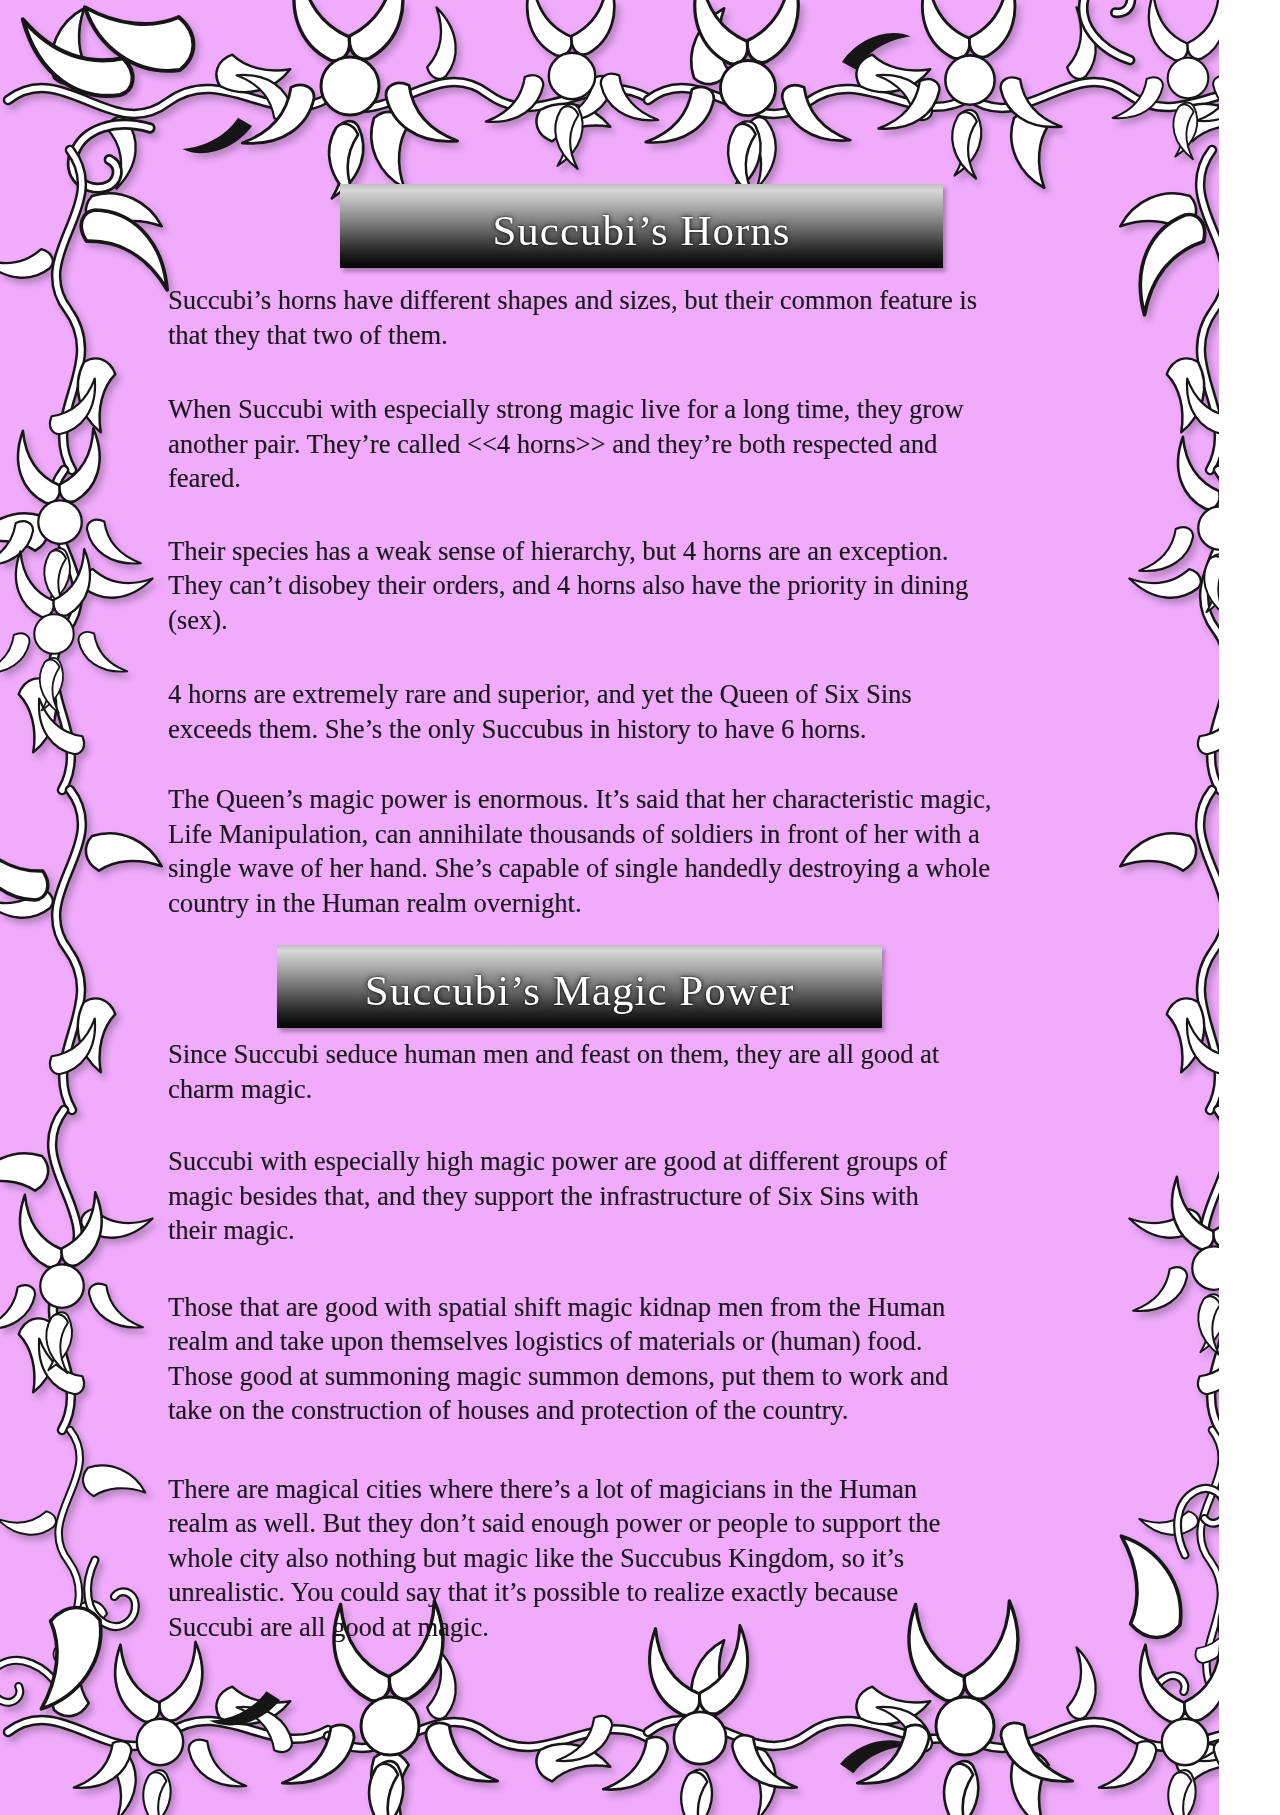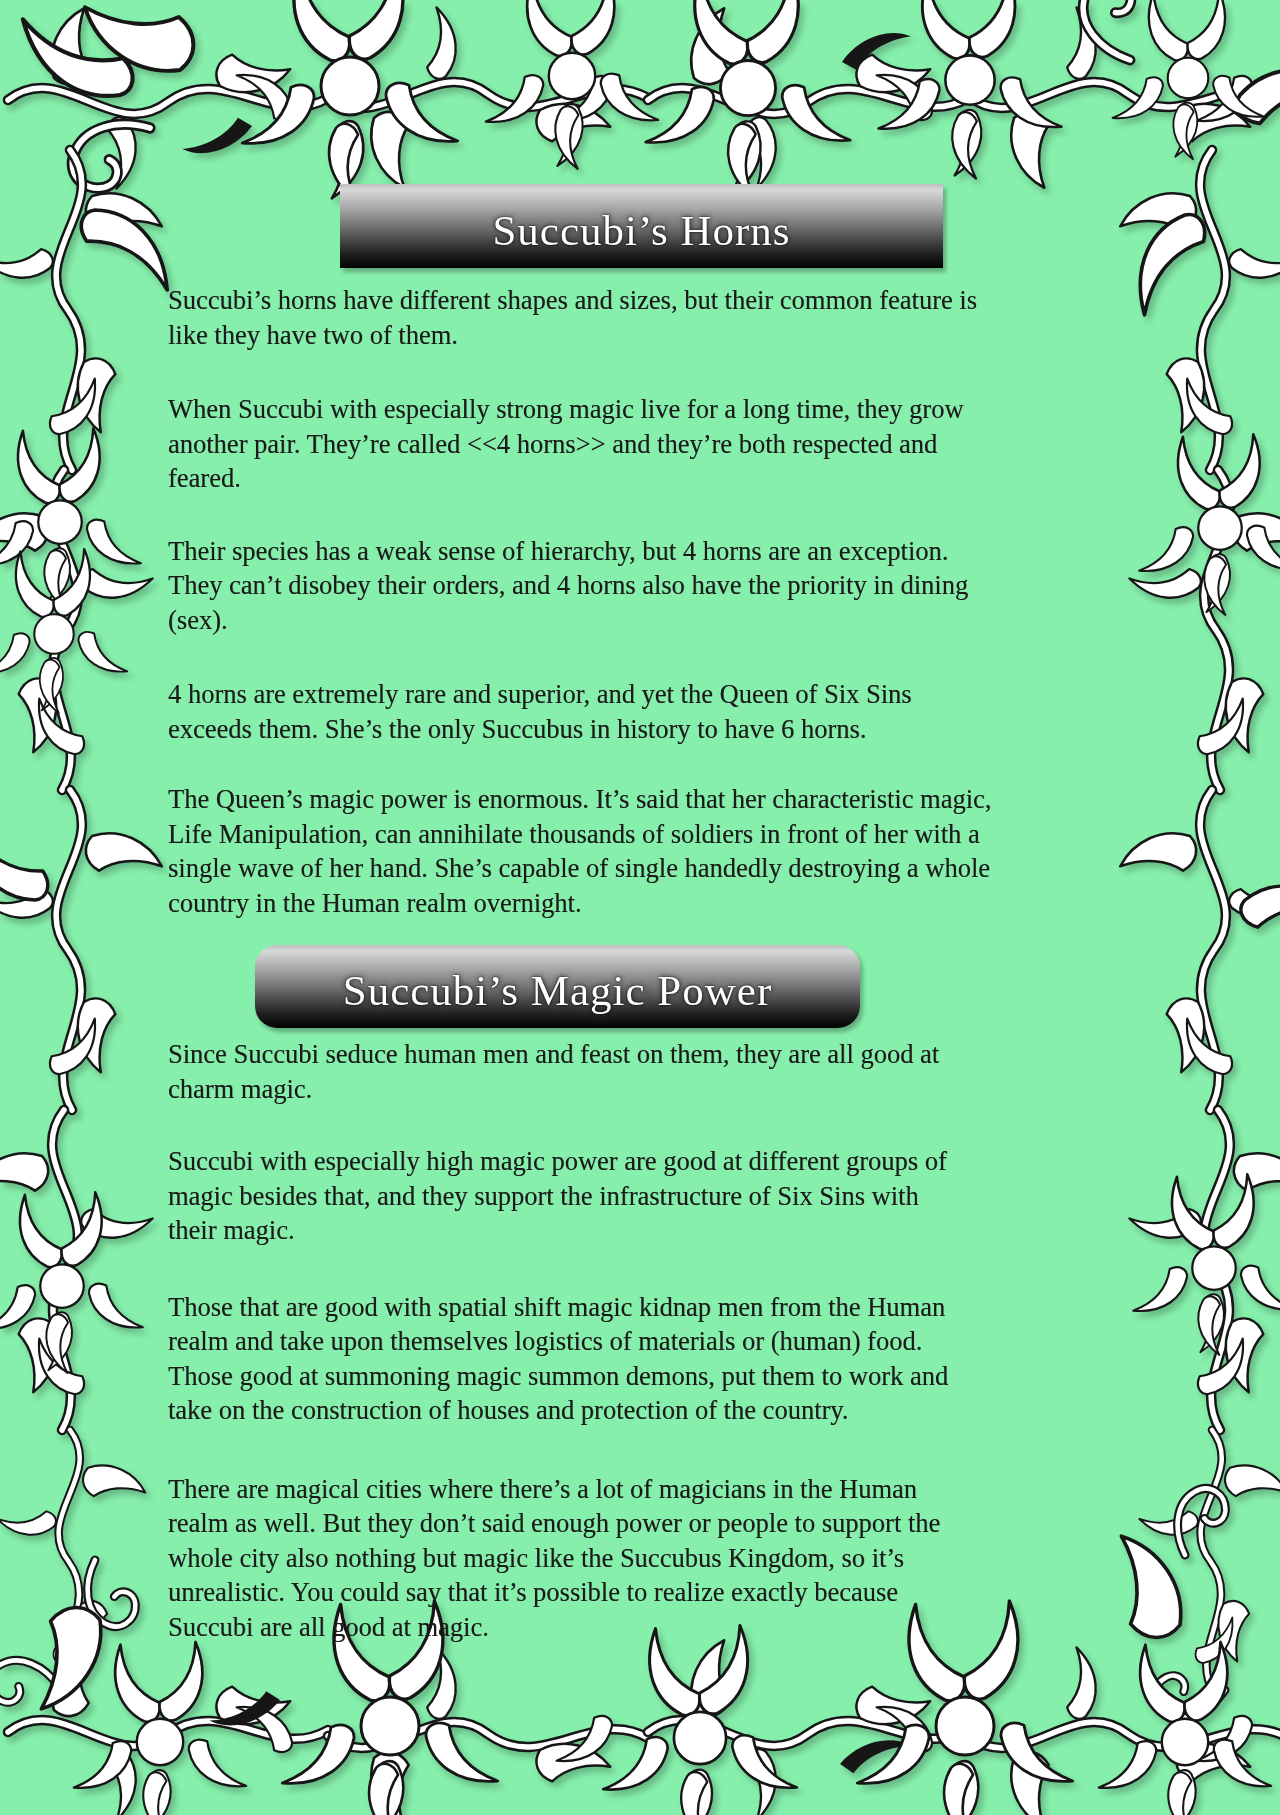--- a/index.html
+++ b/index.html
@@ -1,21 +1,22 @@
 <!DOCTYPE html>
 <html><head>
 <meta charset="utf-8">
 <style>
   html,body{margin:0;padding:0;background:#ffffff;}
   .page{
     position:relative;
-    width:1280px;height:1815px;
-    background:#86efac;
+    width:1173px;height:1815px;
+    background:#f0abfc;
     overflow:hidden;
     font-family:"Liberation Serif","DejaVu Serif",serif;
+    padding-left:46px;
   }
   
   .frame-svg{
     position:absolute;left:0;top:0;width:1280px;height:1815px;
     filter:drop-shadow(4px 5px 3px rgba(0,0,0,0.22));
     pointer-events:none;
   }
   
   .content{
     position:absolute;left:168px;top:184px;width:944px;
@@ -27,21 +28,21 @@
     box-shadow:3px 4px 4px rgba(0,0,0,0.28);
   }
   .banner-title{
     color:#ffffff;
     font-size:43px;
     letter-spacing:1px;
     padding-top:8px;
     text-shadow:0 0 6px rgba(0,0,0,0.85),0 0 2px rgba(0,0,0,0.9),0 0 14px rgba(255,255,255,0.25);
   }
   .banner-1{width:603px;margin-left:172px;}
-  .banner-2{width:605px;margin-left:87px;height:83px;margin-top:25px;border-radius:22px;}
+  .banner-2{width:605px;margin-left:109px;height:83px;margin-top:25px;}
   p.para{margin:0;color:#1a1a1a;font-size:26.5px;}
   .line{
     display:block;
     line-height:34.5px;
     white-space:nowrap;
     text-shadow:0.4px 0.4px 0.5px rgba(0,0,0,0.35);
   }
 </style>
 </head>
 <body>
@@ -142,21 +143,21 @@
   </svg>
 
   <div class="content">
 
     <div class="banner banner-1">
       <span class="banner-title">Succubi’s Horns</span>
     </div>
 
     <p class="para" style="margin-top:15px">
       <span class="line">Succubi’s horns have different shapes and sizes, but their common feature is</span>
-      <span class="line">like they have two of them.</span>
+      <span class="line">that they that two of them.</span>
     </p>
 
     <p class="para" style="margin-top:40px">
       <span class="line">When Succubi with especially strong magic live for a long time, they grow</span>
       <span class="line">another pair. They’re called &lt;&lt;4 horns&gt;&gt; and they’re both respected and</span>
       <span class="line">feared.</span>
     </p>
 
     <p class="para" style="margin-top:38px">
       <span class="line">Their species has a weak sense of hierarchy, but 4 horns are an exception.</span>

